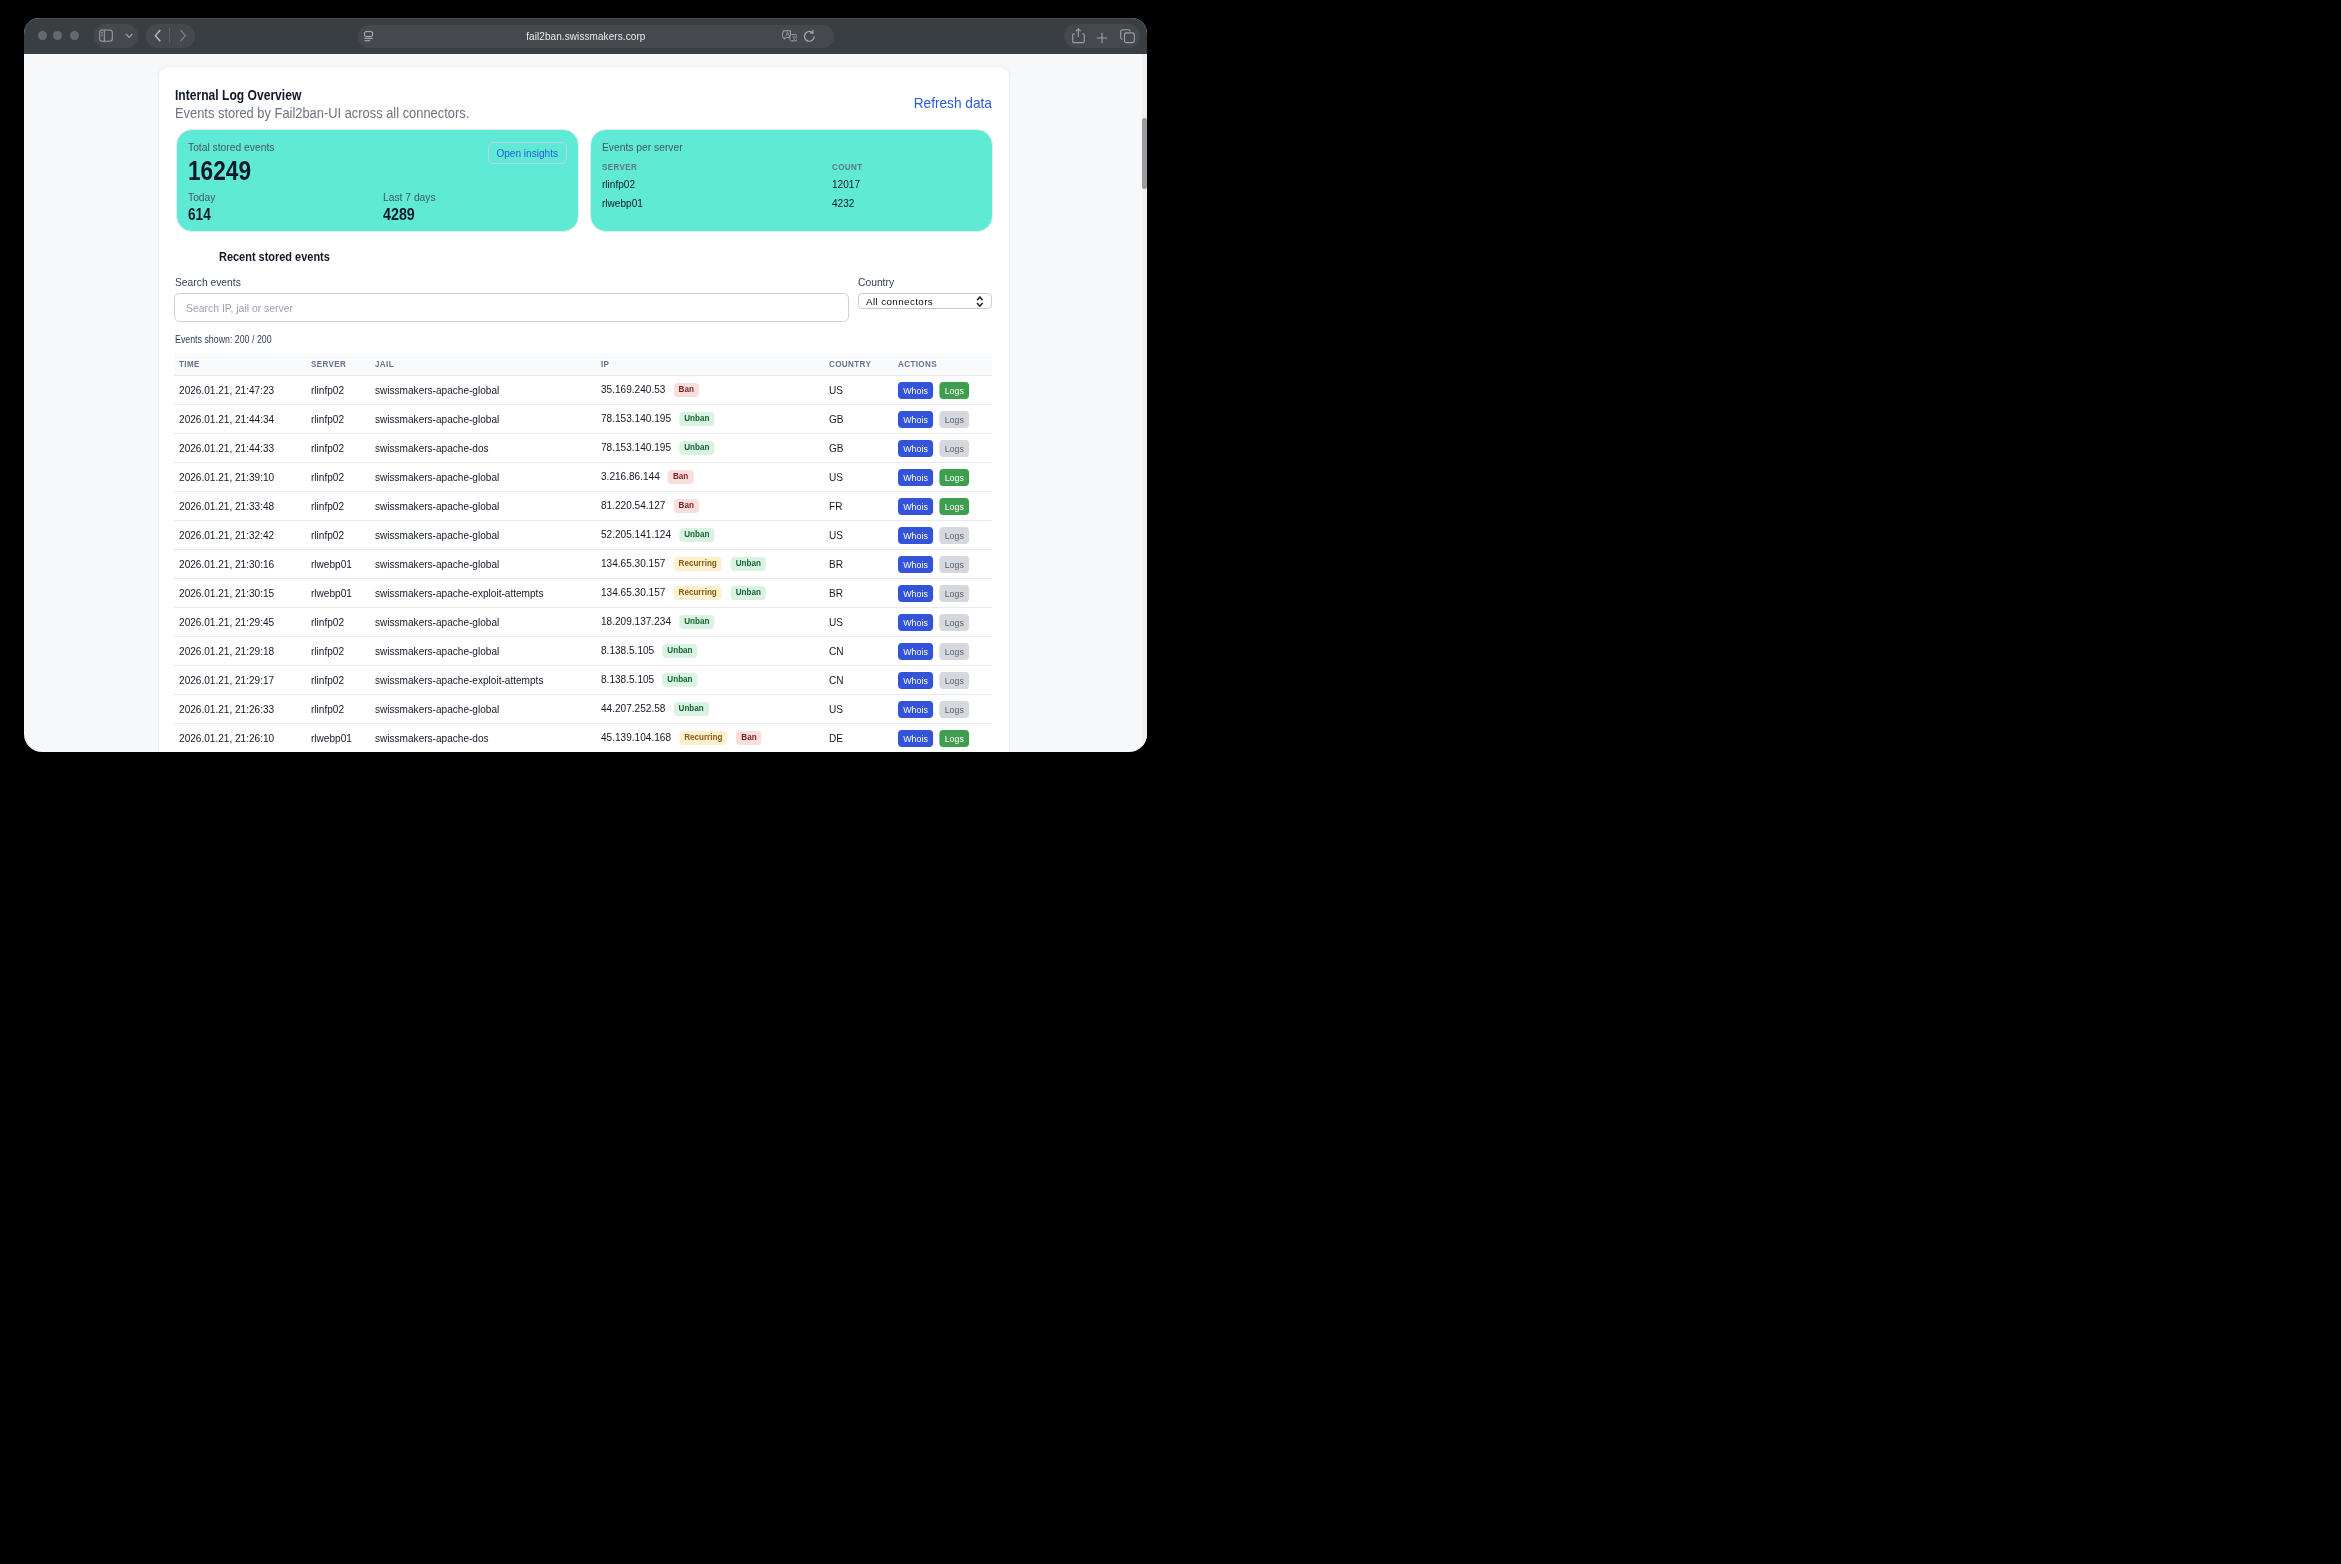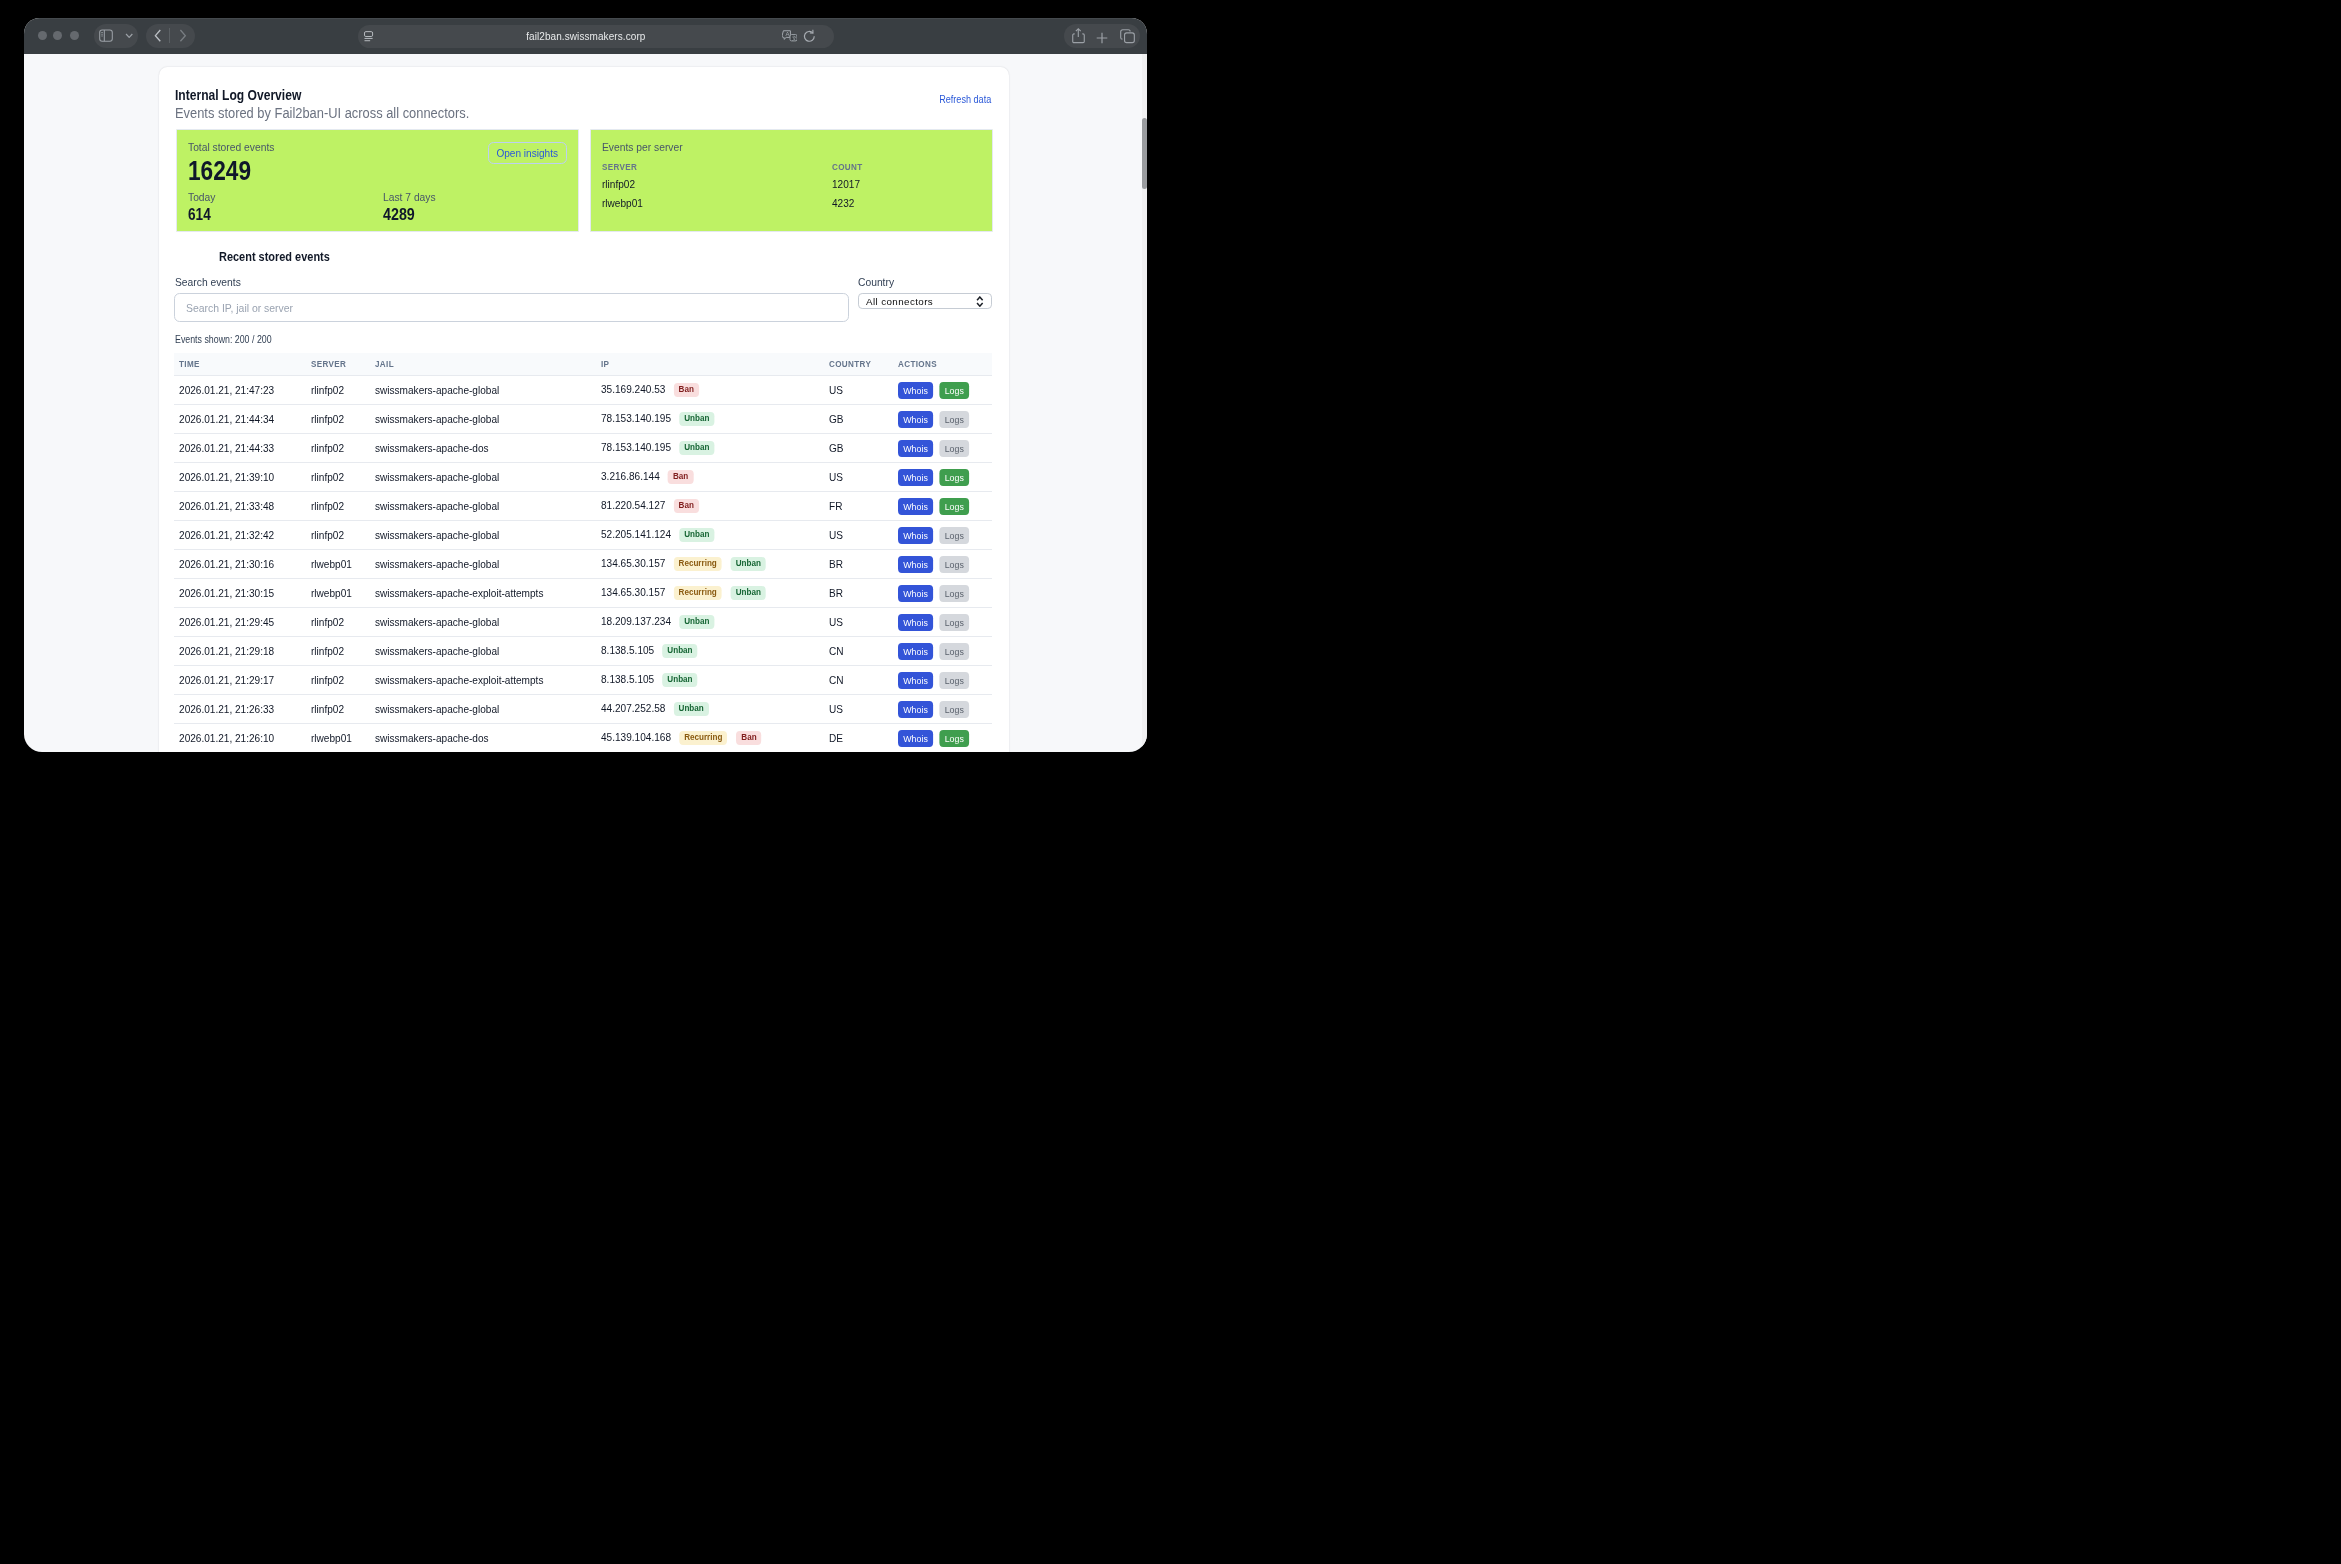--- a/index.html
+++ b/index.html
@@ -16,23 +16,23 @@
 .sxc90 { display:inline-block; transform:scaleX(.90); transform-origin:50% 50%; }
 .sxc95 { display:inline-block; transform:scaleX(.95); transform-origin:50% 50%; }
 .sxr91 { display:inline-block; transform:scaleX(.91); transform-origin:100% 50%; }
 .urltext { position:absolute; top:12.3px; left:0; width:100%; text-align:center; font-size:10.5px; color:#e8eaeb; letter-spacing:0.1px; }
 .scrolltrack { position:absolute; right:0; top:36px; width:5.5px; bottom:0; background:#f0f0f1; }
 .scrollthumb { position:absolute; right:0.4px; top:100px; width:4.9px; height:71px; background:#999b9e; border-radius:2.5px; }
 
 .card { position:absolute; left:135px; top:49px; width:850px; height:693px; background:#fff; border-radius:8.4px; box-shadow:0 0.7px 1.4px rgba(16,24,40,.06), 0 0.7px 2.1px rgba(16,24,40,.1); }
 .h1 { position:absolute; left:15.8px; top:20.3px; font-size:14.4px; font-weight:700; color:#111827; }
 .sub { position:absolute; left:15.8px; top:38px; font-size:14px; color:#6b7280; }
-.refresh { position:absolute; right:17.5px; top:27px; font-size:10px; font-weight:500; color:#2b59d8; }
-
-.stat { position:absolute; top:62px; height:103px; background:#bef264; border:0.7px solid #e4e9f0; border-radius:1px; }
+.refresh { position:absolute; right:17.5px; top:27px; font-size:15px; font-weight:500; color:#2b59d8; }
+
+.stat { position:absolute; top:62px; height:103px; background:#5eead4; border:0.7px solid #e4e9f0; border-radius:16px; }
 .stat.left { left:17px; width:403px; }
 .stat.right { left:431px; width:403px;padding-left:12px; }
 .slabel { font-size:11.2px; color:#475569; }
 .openins { position:absolute; top:12px; right:11.2px; width:79px; height:21.5px; border:0.7px solid #bcd0f2; border-radius:5.6px; color:#2b59d8; font-size:11.2px; font-weight:500; text-align:center; line-height:20.3px; }
 .bignum { font-size:28px; font-weight:700; color:#0f172a;text-align:right; }
 .mednum { font-size:17px; font-weight:700; color:#0f172a; }
 
 .h2 { position:absolute; left:15.8px; top:183px; font-size:12.6px; font-weight:700; color:#111827;padding-left:44px; }
 .searchlabel { position:absolute; left:15.8px; top:209px; font-size:11.2px; color:#334155; }
 .searchbox { position:absolute; left:15.4px; top:226px; width:675px; height:29px; border:0.7px solid #cbd2dc; border-radius:5.6px; background:#fff; }

